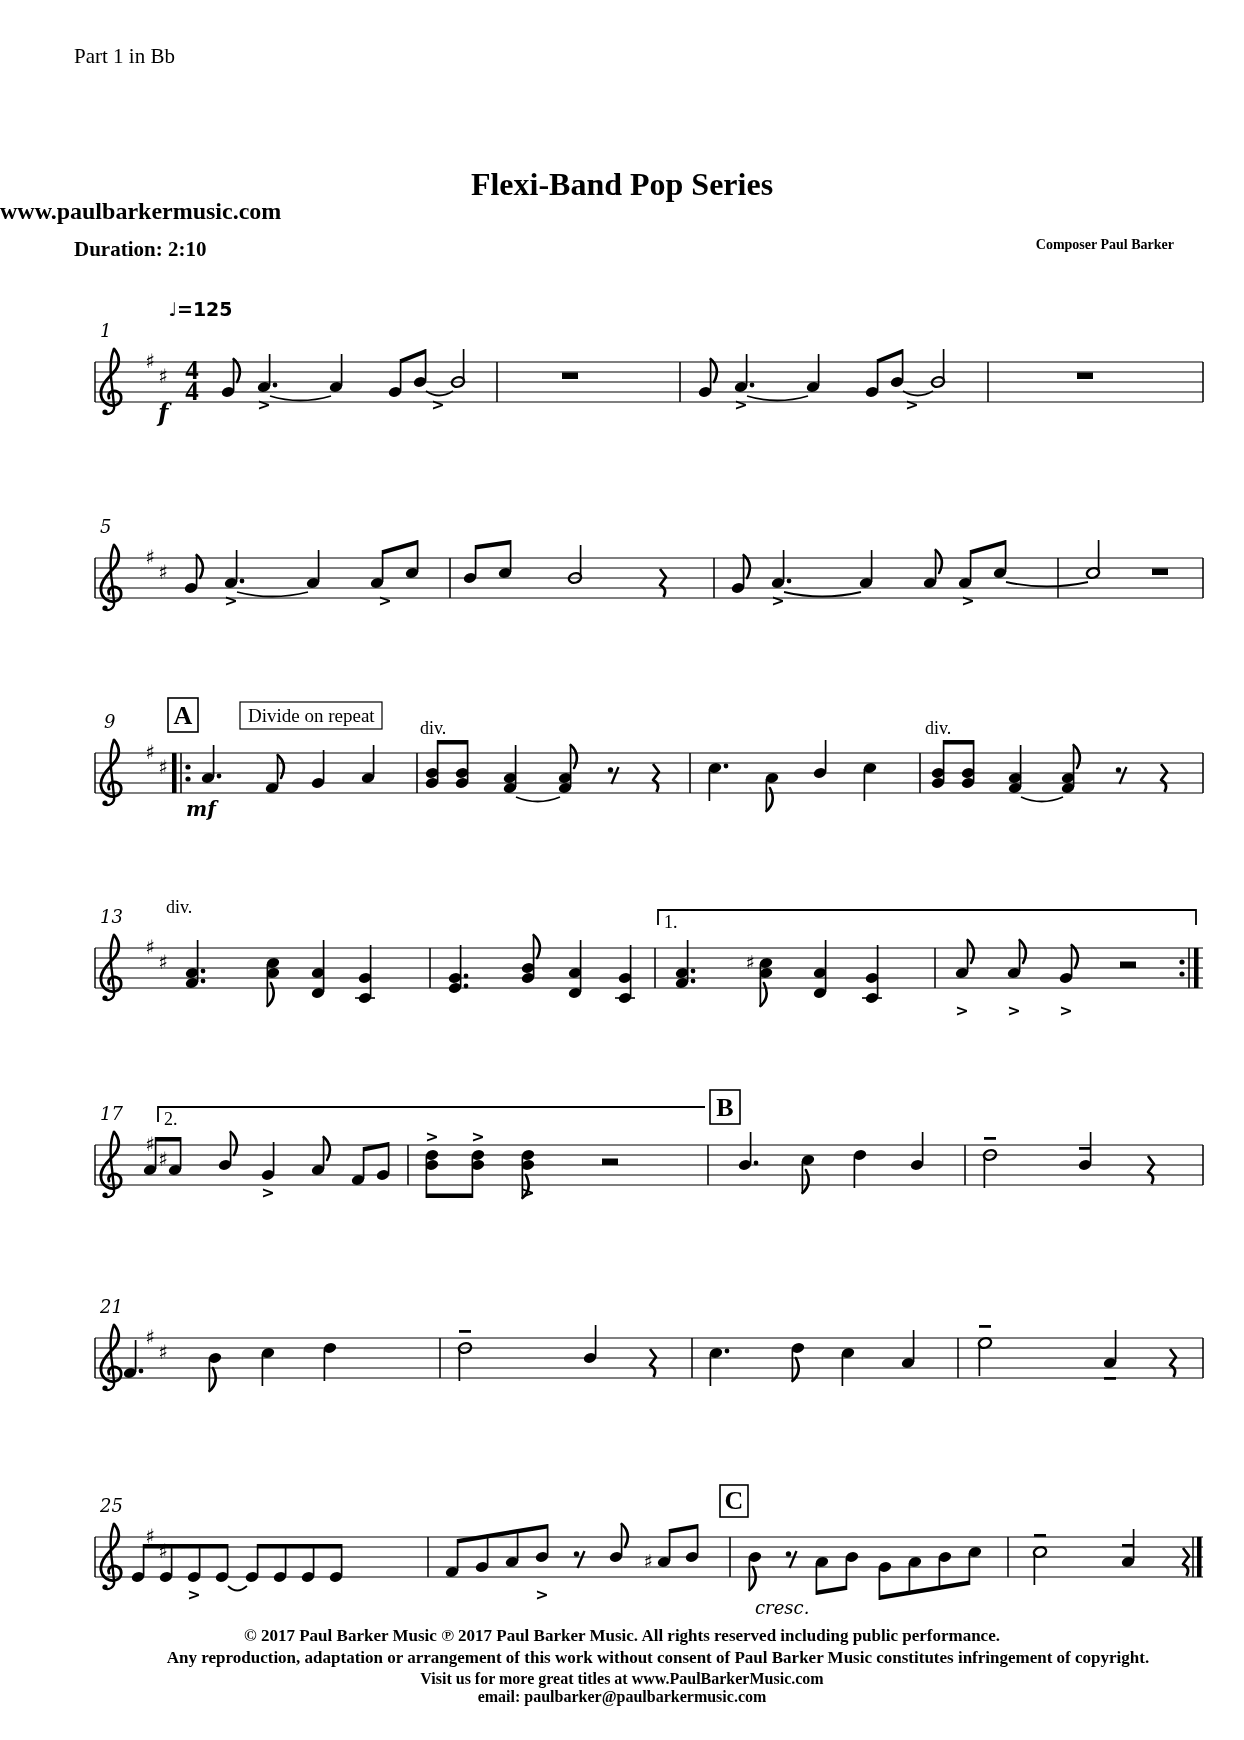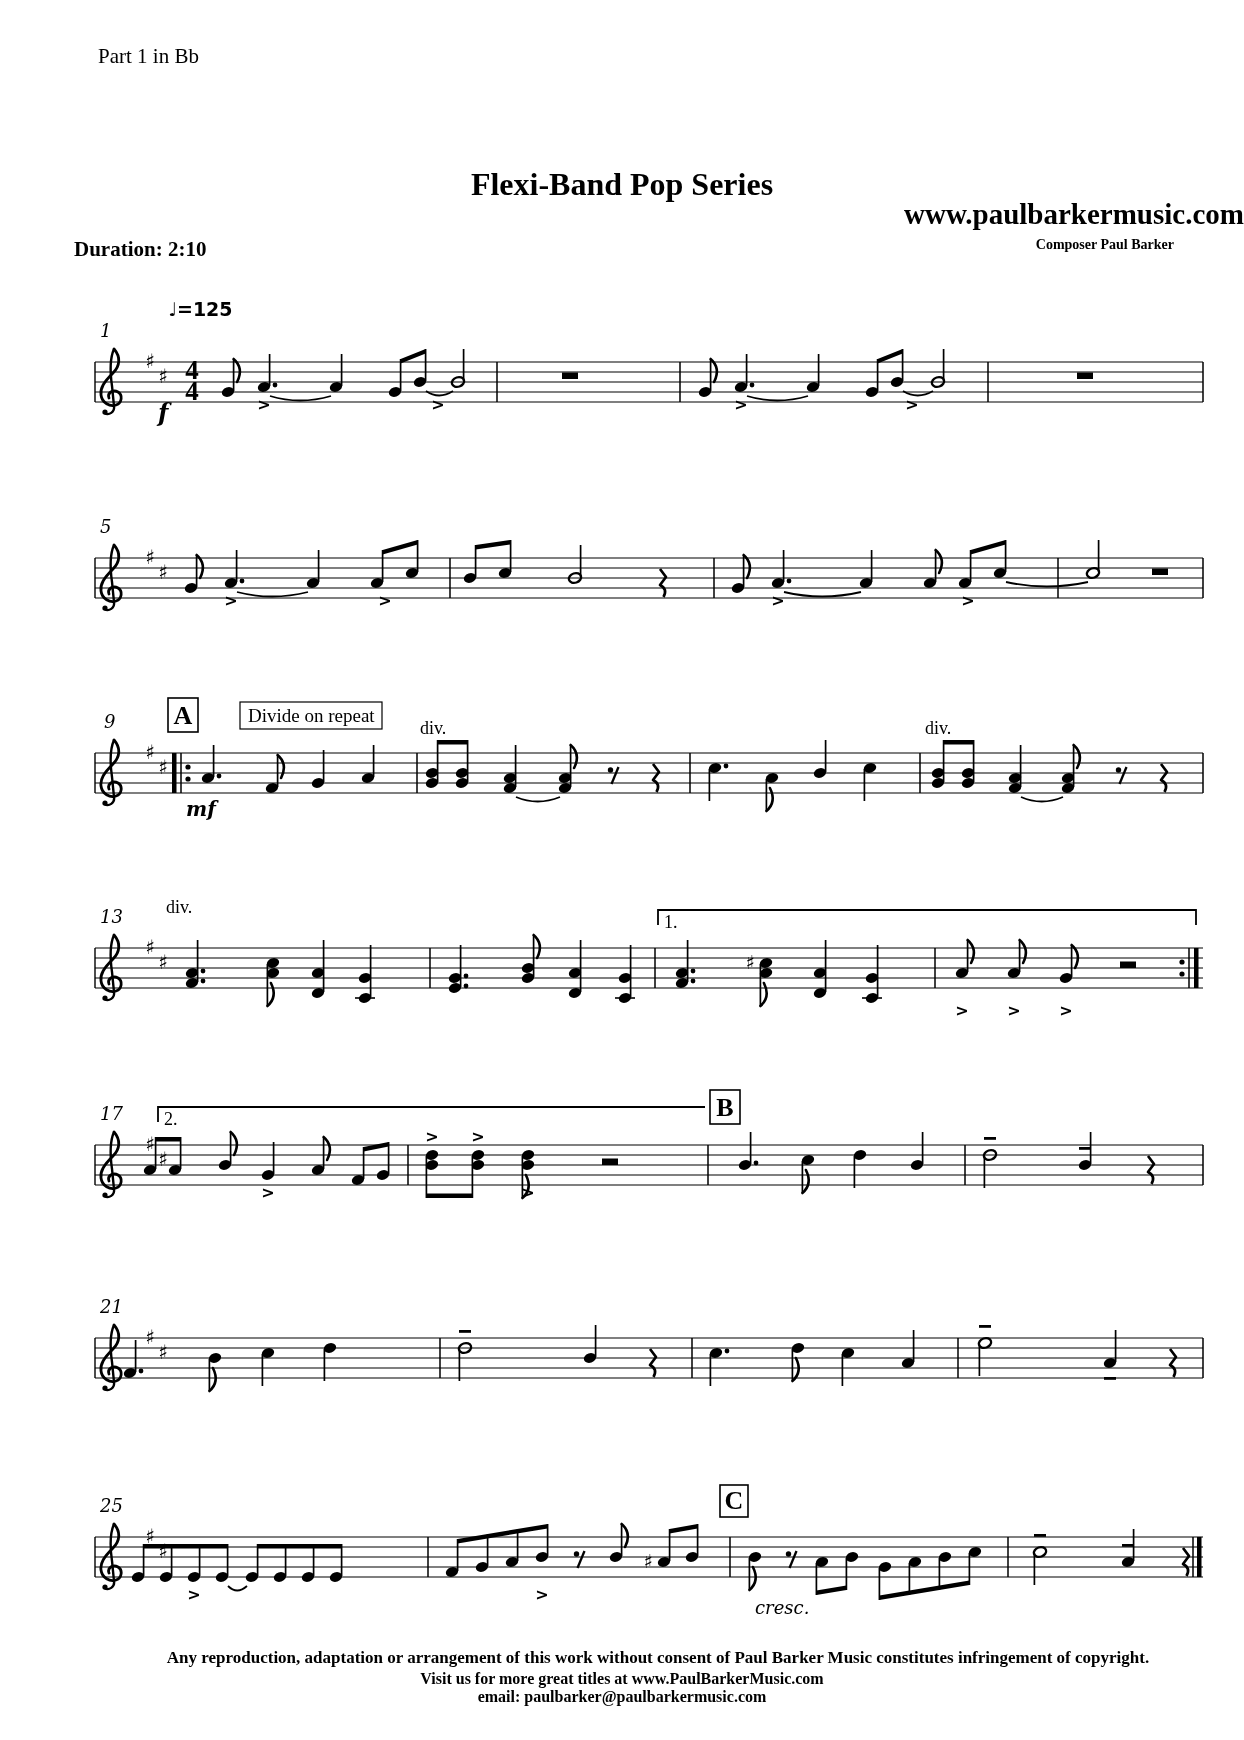--- a/index.html
+++ b/index.html
@@ -1,23 +1,23 @@
 <!DOCTYPE html>
 <html><head>
 <meta charset="utf-8">
 <style>
   html,body{margin:0;padding:0;background:#e8e8e8;}
   .page{position:relative;width:1244px;height:1740px;background:#ffffff;margin:0 auto;overflow:hidden;
         font-family:"Liberation Serif",serif;color:#000;}
   .abs{position:absolute;white-space:nowrap;}
-  .part-label{left:74px;top:44px;font-size:21px;margin-left:24px;}
+  .part-label{left:74px;top:44px;font-size:21px;}
   .title{left:0;top:58px;width:100%;text-align:center;font-family:"Liberation Sans",sans-serif;
          font-weight:bold;font-size:72px;letter-spacing:1px;}
   .series{left:0;top:166px;width:100%;text-align:center;font-weight:bold;font-size:32px;}
-  .website{left:0;top:198px;width:100%;text-align:right;font-weight:bold;font-size:29px;}
+  .website{left:0;top:198px;width:100%;text-align:left;font-weight:bold;font-size:24px;}
   .duration{left:74px;top:237px;font-weight:bold;font-size:21px;}
   .composer{right:70px;top:237px;font-weight:bold;font-size:14px;}
   .footer-line{left:0;width:100%;text-align:center;font-weight:bold;}
   .f1{top:1626px;font-size:17px;}
   .f2{top:1648px;font-size:17px;padding-left:36px;}
   .f3{top:1670px;font-size:16px;}
   .f4{top:1688px;font-size:16px;font-family:Liberation Serif, serif;}
   .f5{top:1705px;font-size:16px;}
   svg.score{position:absolute;left:0;top:0;}
 </style>
@@ -538,16 +538,17 @@
         <rect x="1034" y="1534" width="12" height="2.8" fill="#000"></rect>
         <ellipse cx="1128" cy="1562" rx="6.3" ry="4.7" transform="rotate(-18 1128 1562)" fill="#000"></ellipse>
         <line x1="1133.6" y1="1561" x2="1133.6" y2="1529" stroke="#000" stroke-width="1.7" stroke-linecap="butt"></line>
         <rect x="1122" y="1544" width="12" height="2.8" fill="#000"></rect>
         <path d="M1183,1548 l6,8 l-6,8 q8,4 3.5,12" stroke="#000" stroke-width="2.7" fill="none" stroke-linejoin="round"></path>
         <line x1="1193" y1="1537" x2="1193" y2="1577" stroke="#000" stroke-width="1.5" stroke-linecap="butt"></line>
         <rect x="1197" y="1537" width="4.5" height="40" fill="#000"></rect>
       </g>
     </svg>
 
+  <div class="abs footer-line f1">© 2017 Paul Barker Music ℗ 2017 Paul Barker Music. All rights reserved including public performance.</div>
   <div class="abs footer-line f2">Any reproduction, adaptation or arrangement of this work without consent of Paul Barker Music constitutes infringement of copyright.</div>
   <div class="abs footer-line f3">Visit us for more great titles at www.PaulBarkerMusic.com</div>
   <div class="abs footer-line f4">email: paulbarker@paulbarkermusic.com</div>
 </div>
 
 </body></html>

